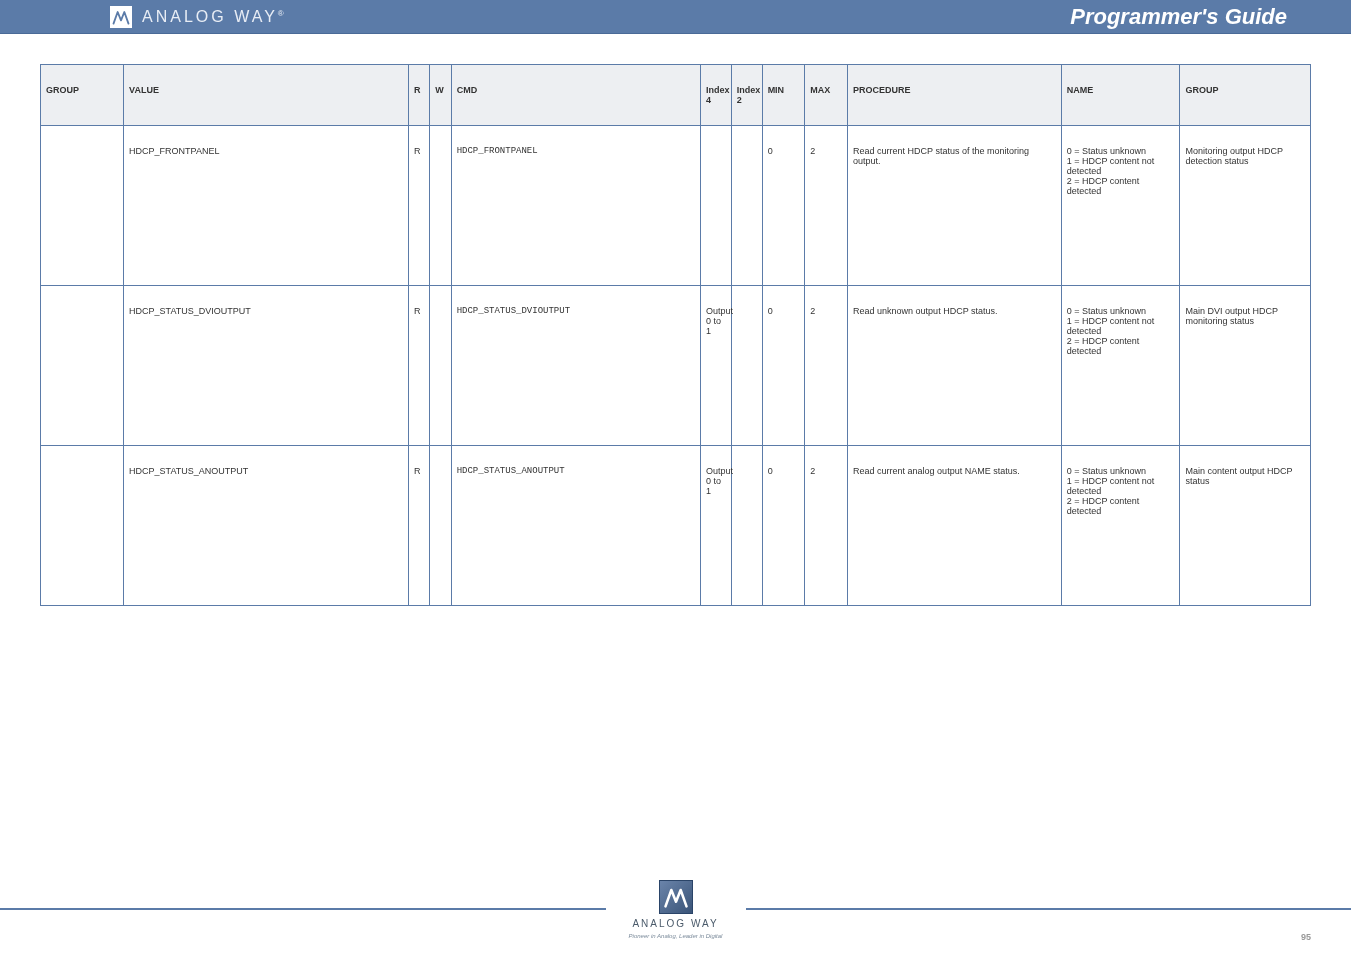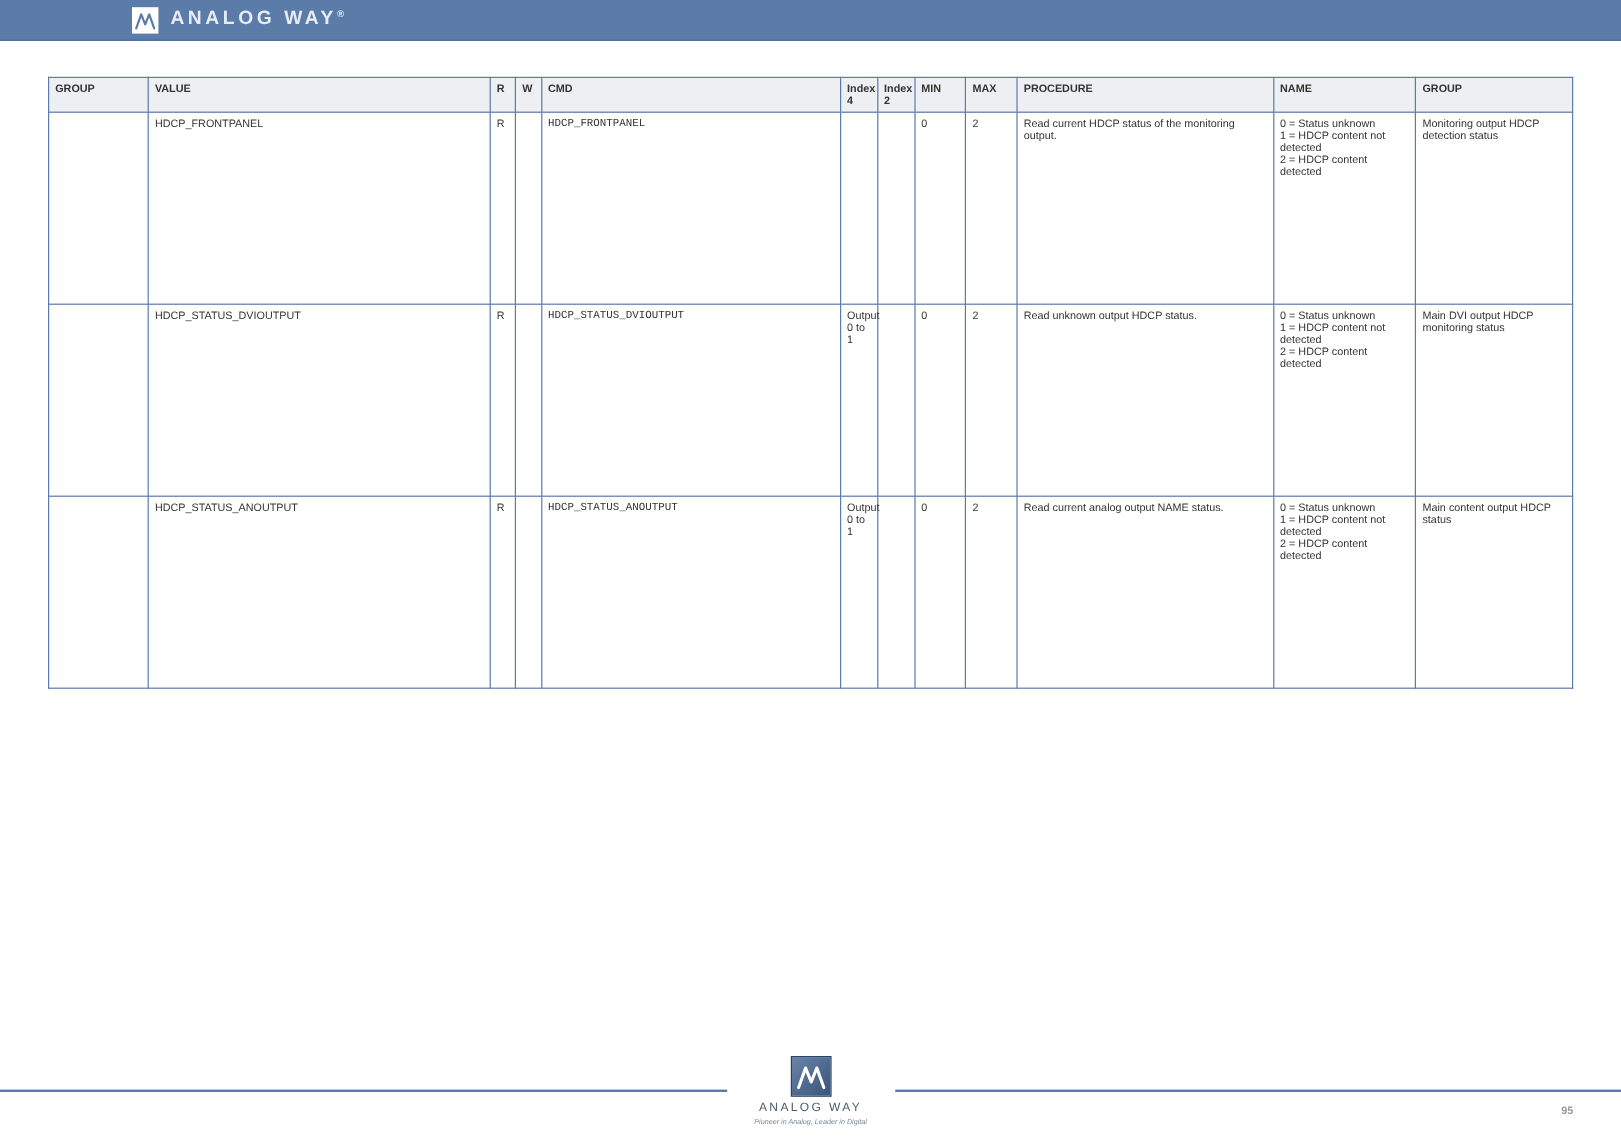--- a/index.html
+++ b/index.html
@@ -2,29 +2,29 @@
 <html><head>
 <meta charset="utf-8">
 <style>
   * { box-sizing: border-box; margin: 0; padding: 0; }
   body { font-family: Arial, Helvetica, sans-serif; background: #fff; width: 1351px; height: 954px; position: relative; }
 
   .topbar { width: 100%; height: 34px; background: #5b7ba8; display: flex; align-items: center; padding: 0 24px 0 110px; color: #fff; border-bottom: 1px solid #4a6a97; }
   .logo-block { display: flex; align-items: center; gap: 10px; }
   .logo-mark { width: 22px; height: 22px; background: #fff; display: flex; align-items: center; justify-content: center; }
   .logo-mark svg { width: 20px; height: 20px; }
-  .logo-text { font-size: 16px; letter-spacing: 3px; font-weight: 700; color: #e8edf5; }
+  .logo-text { font-size: 16px; letter-spacing: 3px; font-weight: 400; color: #e8edf5; }
   .logo-text sup { font-size: 8px; }
   .topbar .spacer { flex: 1; }
   .guide-title { font-size: 22px; font-weight: bold; font-style: italic; color: #fff; margin-right: 40px; }
 
   .page { padding: 30px 40px 0 40px; }
 
   table.grid { border-collapse: collapse; width: 100%; table-layout: fixed; font-size: 10px; color: #333; }
-  table.grid th, table.grid td { border: 1px solid #5b7ba8; padding: 4px 5px; vertical-align: top; text-align: left; }
+  table.grid th, table.grid td { border: 1px solid #5b7ba8; padding: 20px 5px; vertical-align: top; text-align: left; }
   table.grid th { background: #edeff2; font-weight: bold; font-size: 9px; color: #333; height: 26px; }
   table.grid td { font-size: 9px; }
   .col-group { width: 70px; }
   .col-name { width: 240px; }
   .col-r { width: 18px; text-align: center; }
   .col-w { width: 18px; text-align: center; }
   .col-cmd { width: 210px; }
   .col-idx { width: 26px; text-align: center; }
   .col-min { width: 36px; text-align: center; }
   .col-max { width: 36px; text-align: center; }
@@ -34,37 +34,38 @@
   td.center { text-align: center; }
   td.mono { font-family: "Courier New", monospace; }
 
   .footer { position: absolute; bottom: 0; left: 0; width: 100%; height: 90px; display: flex; align-items: center; justify-content: center; }
   .footer .line { height: 2px; background: #5b7ba8; flex: 1; }
   .footer .center-logo { width: 140px; display: flex; flex-direction: column; align-items: center; gap: 4px; }
   .footer .aw-square { width: 34px; height: 34px; background: linear-gradient(135deg, #6a84aa, #3a5478); border: 1px solid #2a4468; display:flex; align-items:center; justify-content:center; }
   .footer .aw-square svg { width: 28px; height: 28px; }
   .footer .aw-text { font-size: 10px; letter-spacing: 2px; color: #4a5a6a; }
   .footer .aw-sub { font-size: 6px; color: #7a8a9a; font-style: italic; }
-  .footer .pagenum { position: absolute; right: 40px; bottom: 24px; font-size: 9px; color: #999; font-weight: bold; }
+  .footer .pagenum { position: absolute; right: 40px; bottom: 12px; font-size: 9px; color: #999; font-weight: bold; }
 </style>
 </head>
 <body>
 
 <div class="topbar">
   <div class="logo-block">
     <div class="logo-mark">
       <svg viewBox="0 0 24 24">
           <path d="M3 20 L8 6 L12 16 L16 6 L21 20" stroke="#5b7ba8" stroke-width="2.2" fill="none" stroke-linecap="round" stroke-linejoin="round"></path>
         </svg>
     </div>
     <div class="logo-text">
       <span>ANALOG WAY</span><sup>®</sup>
     </div>
   </div>
   <div class="spacer"></div>
+  <div class="guide-title">Programmer's Guide</div>
 </div>
 
 <div class="page">
   <table class="grid">
     <colgroup>
       <col class="col-group">
         <col class="col-name">
         <col class="col-r">
         <col class="col-w">
         <col class="col-cmd">

